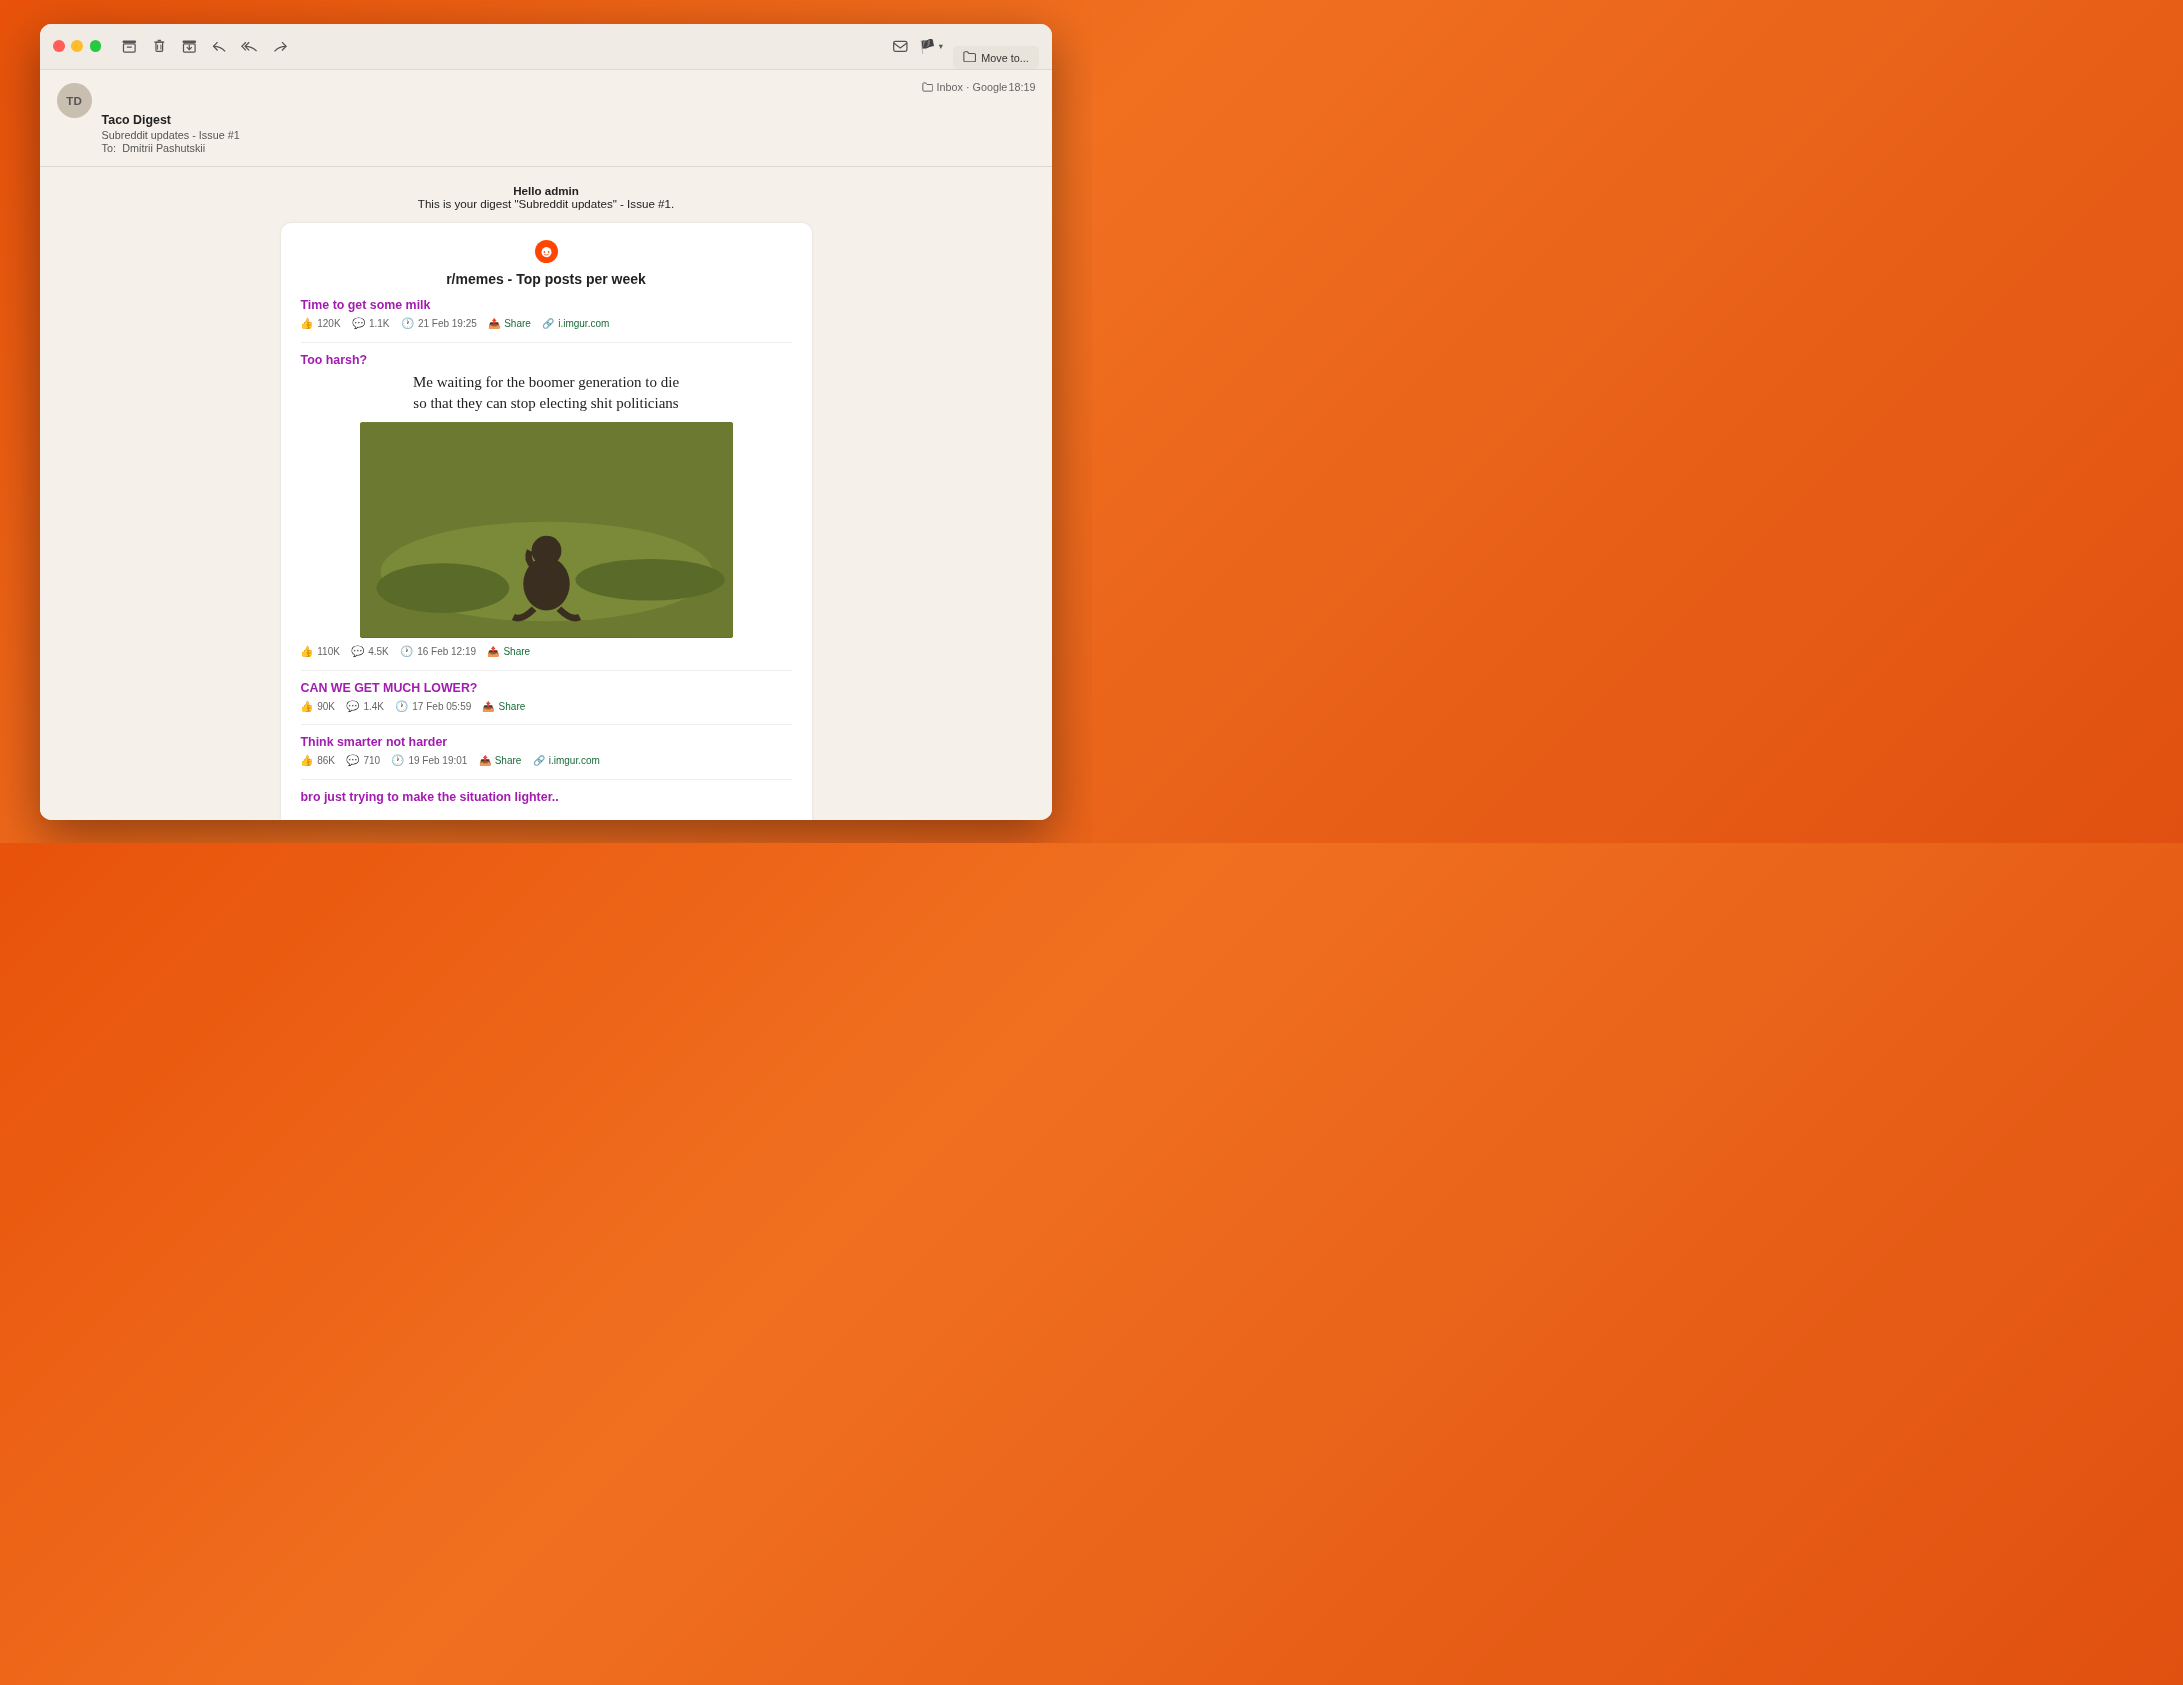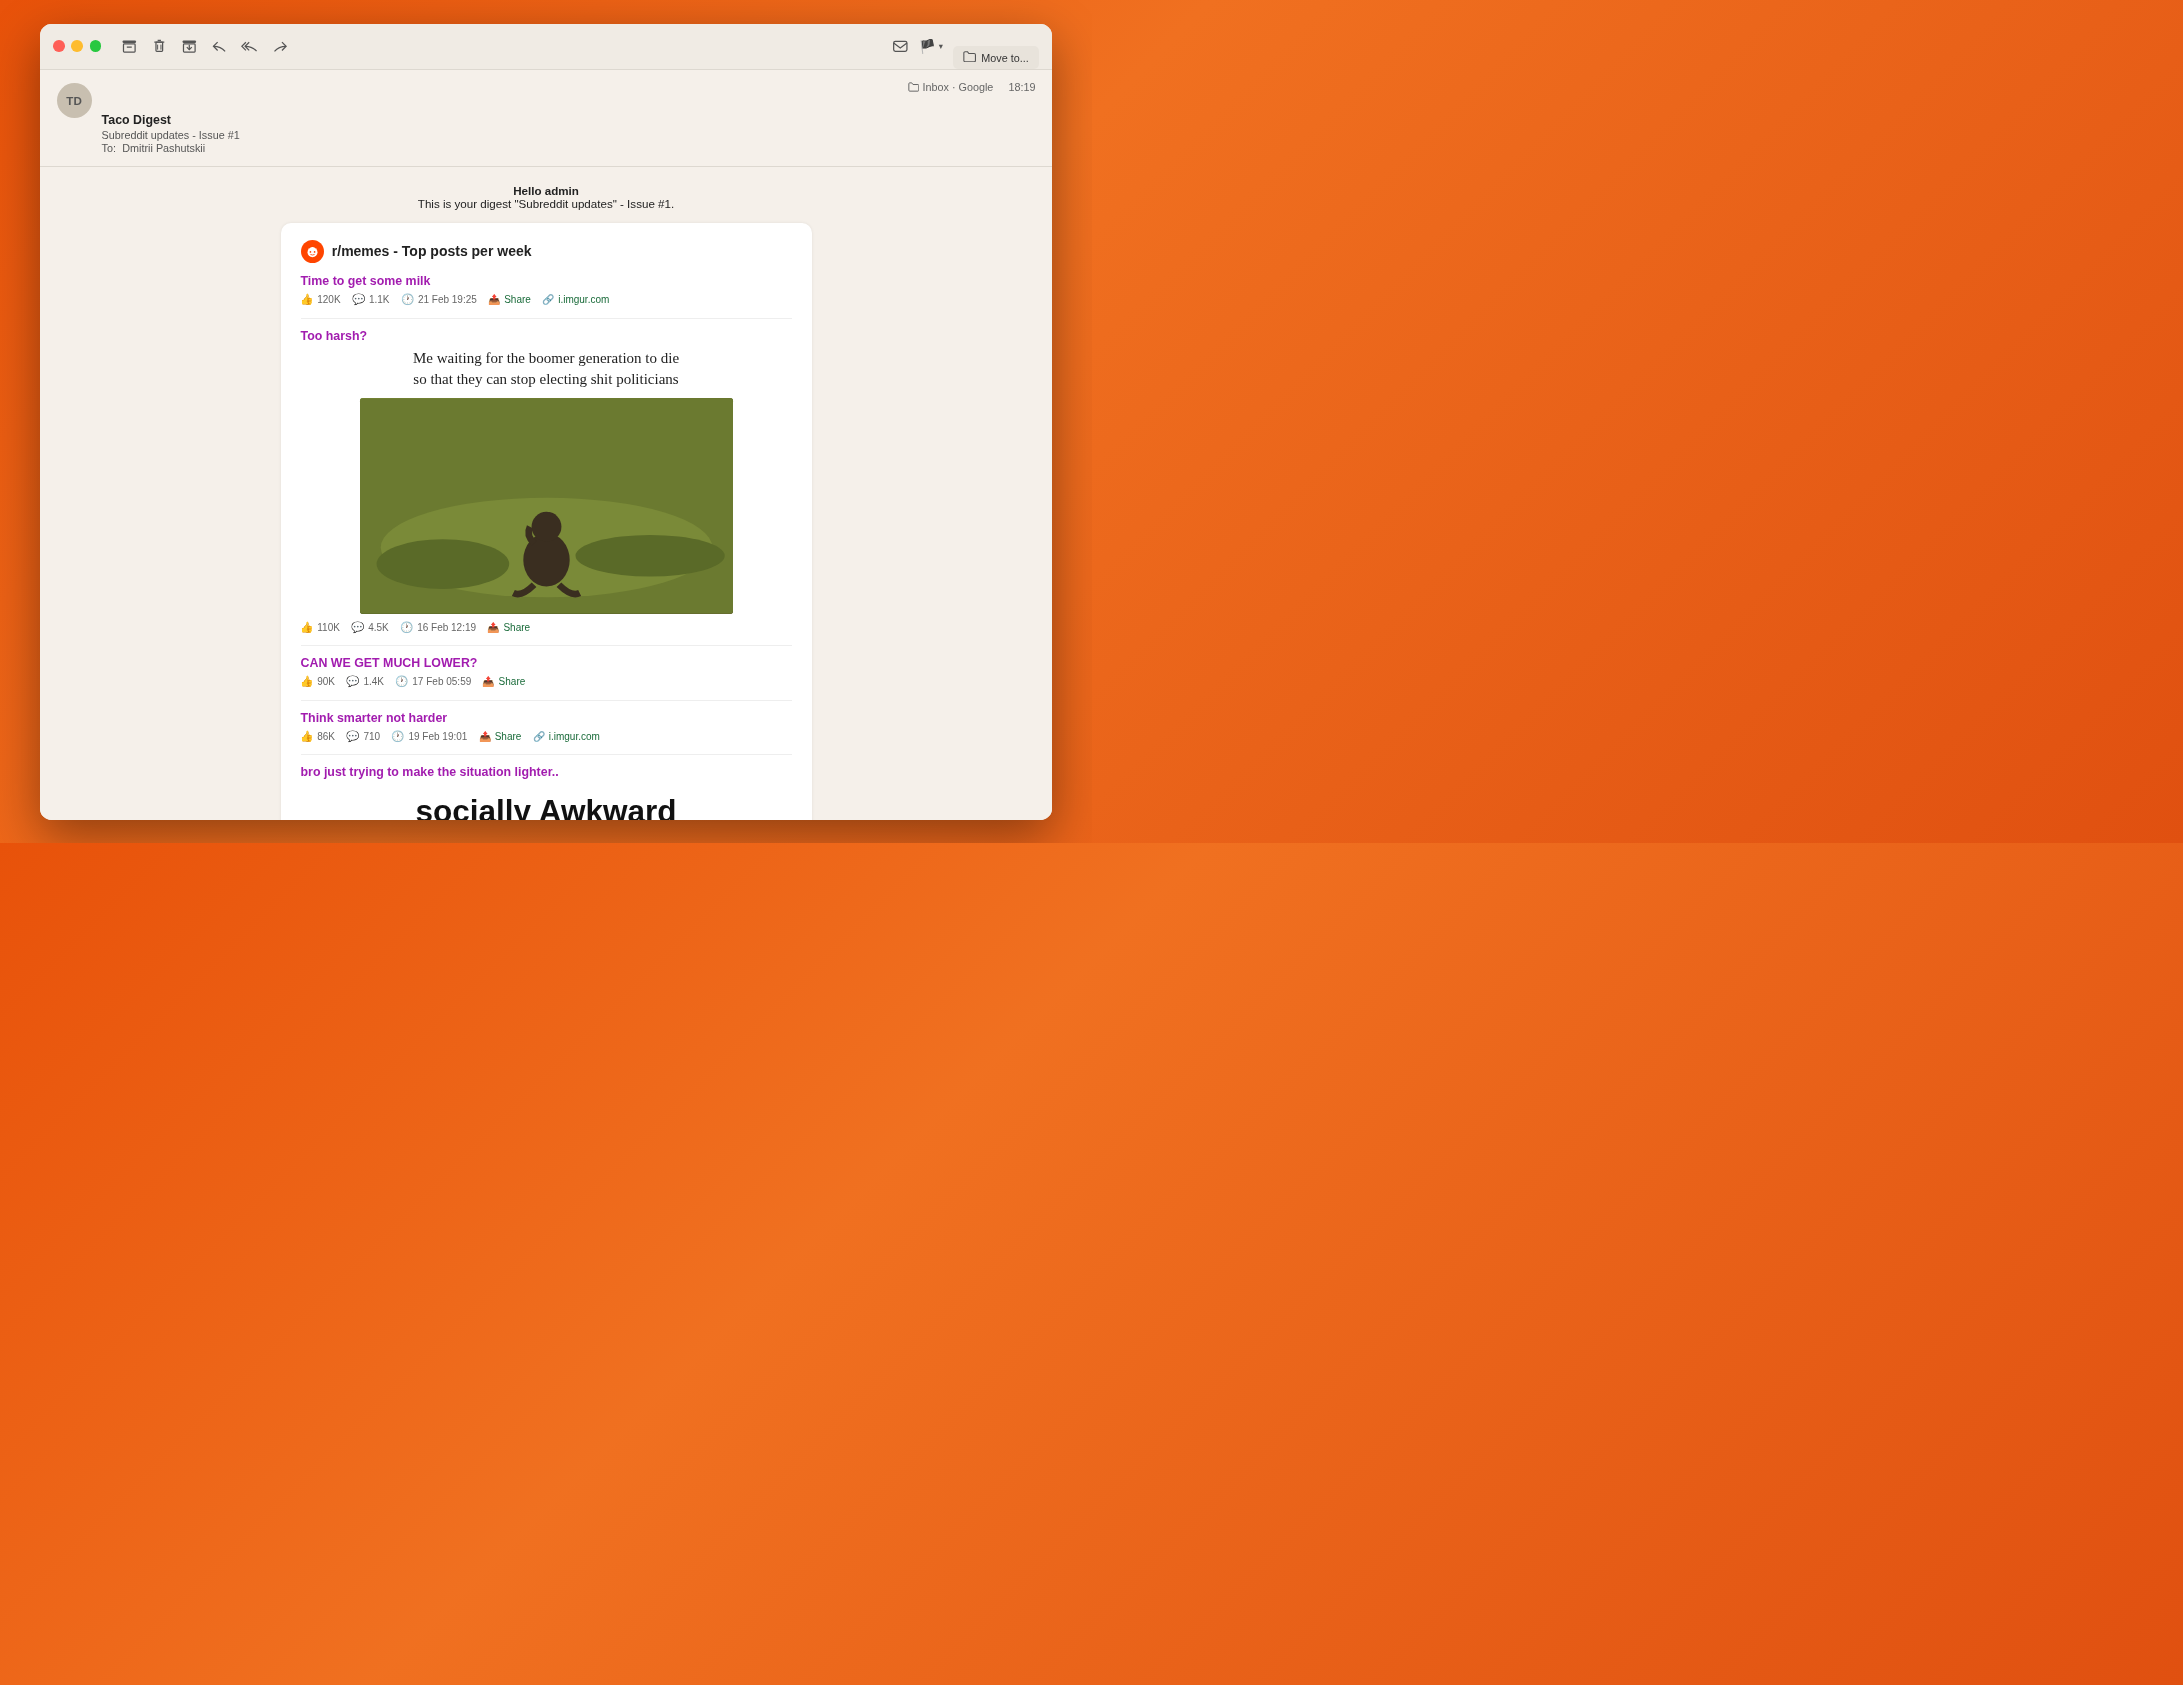--- a/index.html
+++ b/index.html
@@ -144,21 +144,21 @@
 
     .email-to {
       font-size: 10.8px;
       color: #555;
       margin-top: 1.7px;
     }
 
     .email-meta-right {
       display: flex;
       align-items: center;
-      gap: 15px;
+      gap: 1px;
       font-size: 10.8px;
       color: #666;
     }
 
     .inbox-label {
       display: flex;
       align-items: center;
       gap: 3.3px;
     }
 
@@ -194,20 +194,21 @@
       margin: 0 auto;
       max-width: 531px;
       box-shadow: 0 0.8px 3.3px rgba(0,0,0,0.08);
     }
 
     .subreddit-header {
       display: flex;
       align-items: center;
       gap: 8.3px;
       margin-bottom: 11.6px;
+      flex-direction: column;
     }
 
     .reddit-logo {
       width: 23px;
       height: 23px;
       background: #ff4500;
       border-radius: 50%;
       display: flex;
       align-items: center;
       justify-content: center;

